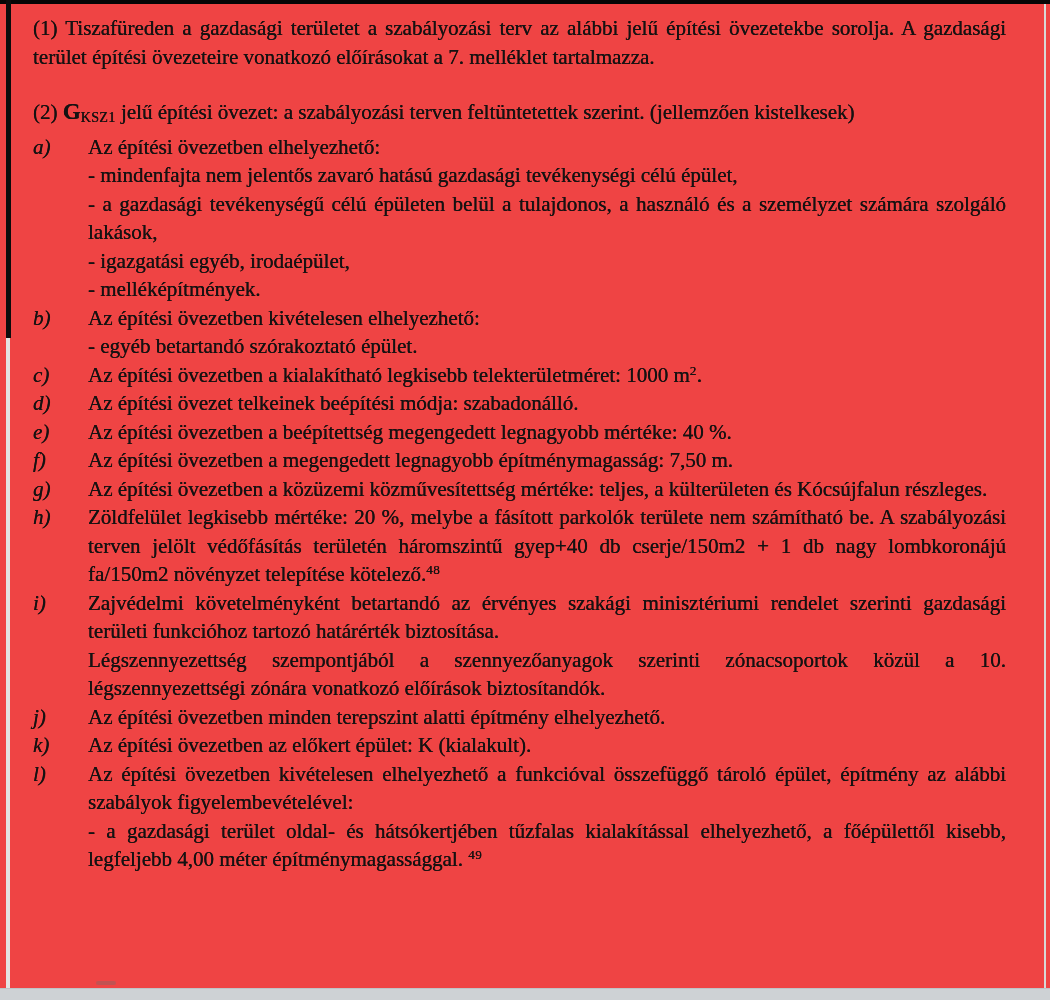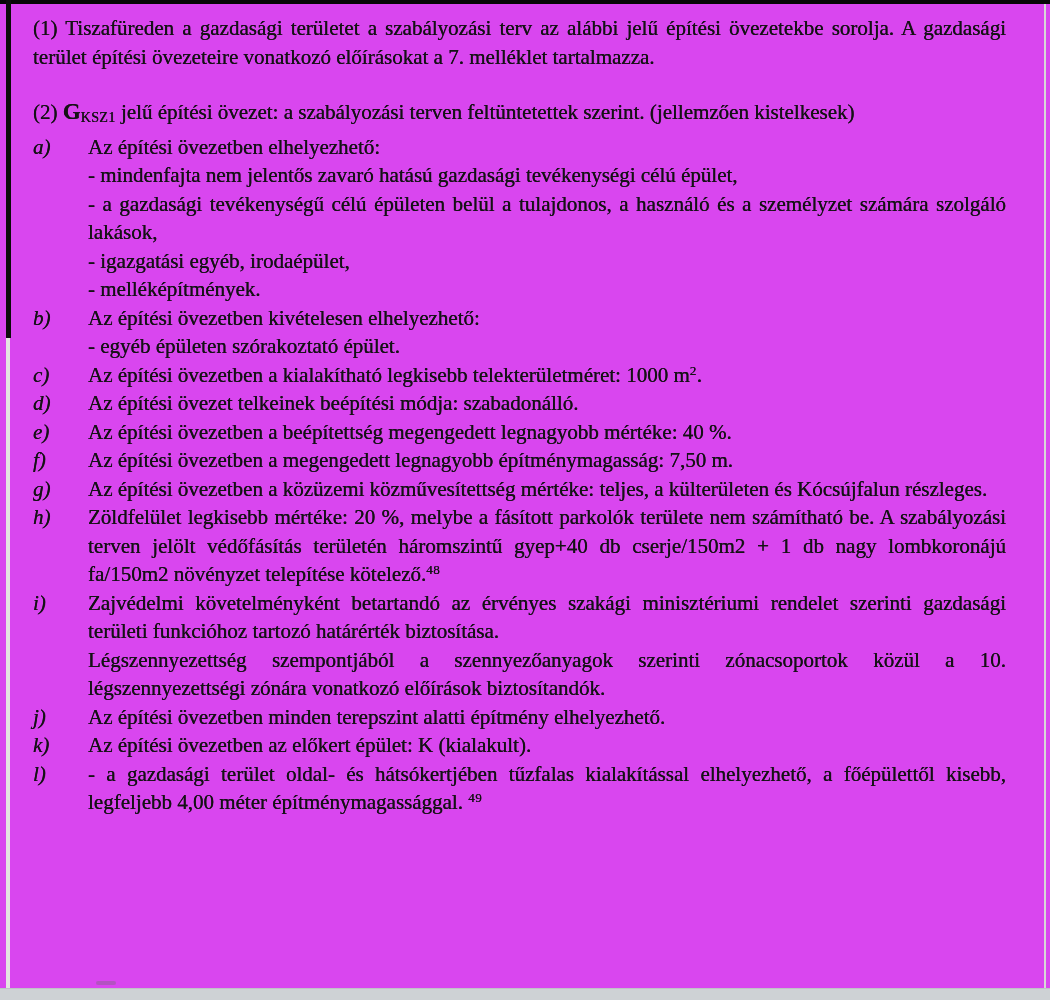--- a/index.html
+++ b/index.html
@@ -4,21 +4,21 @@
 <style>
   html, body {
     margin: 0;
     padding: 0;
     background: #ffffff;
   }
   .page {
     position: relative;
     width: 1050px;
     height: 1000px;
-    background: #d946ef;
+    background: #ef4444;
     overflow: hidden;
     font-family: "Liberation Serif", "DejaVu Serif", serif;
     font-size: 21px;
     line-height: 28.5px;
     color: #131313;
     
     text-shadow: 0 0 0.6px rgba(0,0,0,0.65), 0.35px 0 0 rgba(0,0,0,0.45);
   }
   
   .scan-top     { position:absolute; top:0; left:0; width:1050px; height:4px; background:#060606; }
@@ -81,21 +81,21 @@
           <div class="line">- a gazdasági tevékenységű célú épületen belül a tulajdonos, a használó és a személyzet számára szolgáló lakások,</div>
           <div class="line">- igazgatási egyéb, irodaépület,</div>
           <div class="line">- melléképítmények.</div>
         </div>
       </div>
 
       <div class="item">
         <div class="marker">b)</div>
         <div class="body">
           <div class="line">Az építési övezetben kivételesen elhelyezhető:</div>
-          <div class="line">- egyéb épületen szórakoztató épület.</div>
+          <div class="line">- egyéb betartandó szórakoztató épület.</div>
         </div>
       </div>
 
       <div class="item">
         <div class="marker">c)</div>
         <div class="body">
           <div class="line"><span>Az építési övezetben a kialakítható legkisebb telekterületméret: 1000 m</span><span class="sup">2</span><span>.</span></div>
         </div>
       </div>
 
@@ -152,19 +152,20 @@
       <div class="item">
         <div class="marker">k)</div>
         <div class="body">
           <div class="line">Az építési övezetben az előkert épület: K (kialakult).</div>
         </div>
       </div>
 
       <div class="item">
         <div class="marker">l)</div>
         <div class="body">
+          <div class="line">Az építési övezetben kivételesen elhelyezhető a funkcióval összefüggő tároló épület, építmény az alábbi szabályok figyelembevételével:</div>
           <div class="line"><span>- a gazdasági terület oldal- és hátsókertjében tűzfalas kialakítással elhelyezhető, a főépülettől kisebb, legfeljebb 4,00 méter építménymagassággal. </span><span class="sup">49</span></div>
         </div>
       </div>
 
     </div>
   </div>
 </div>
 
 </body></html>

